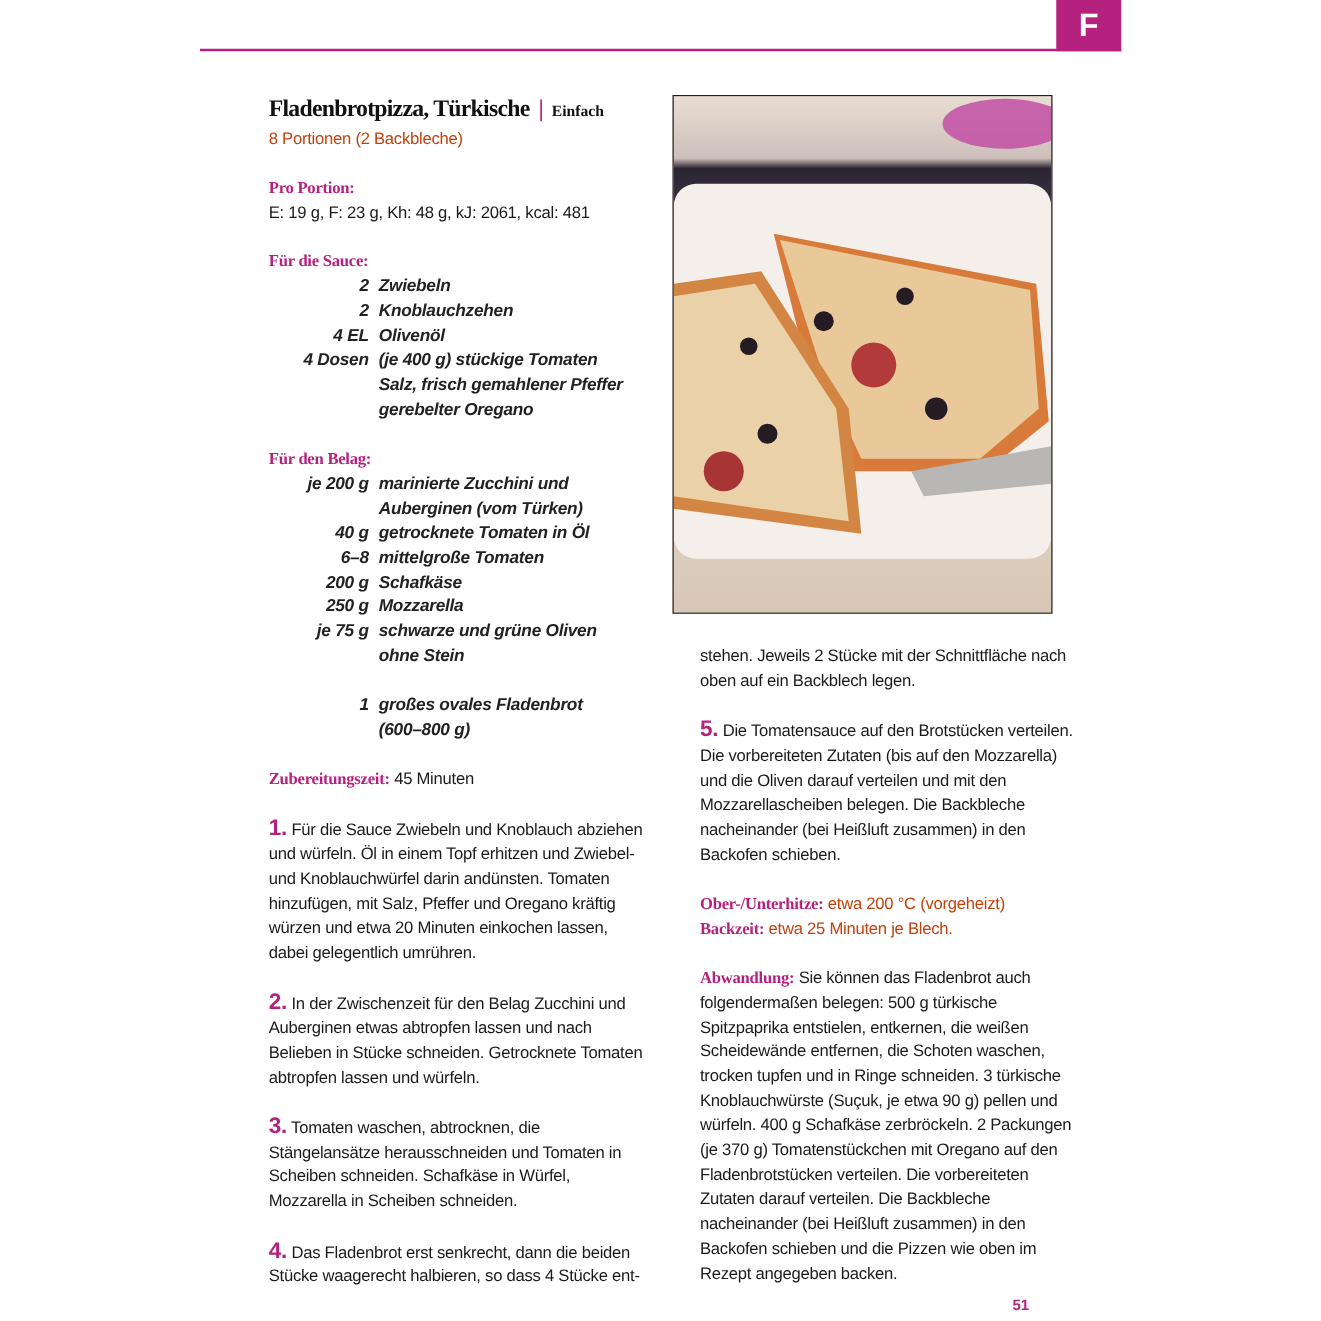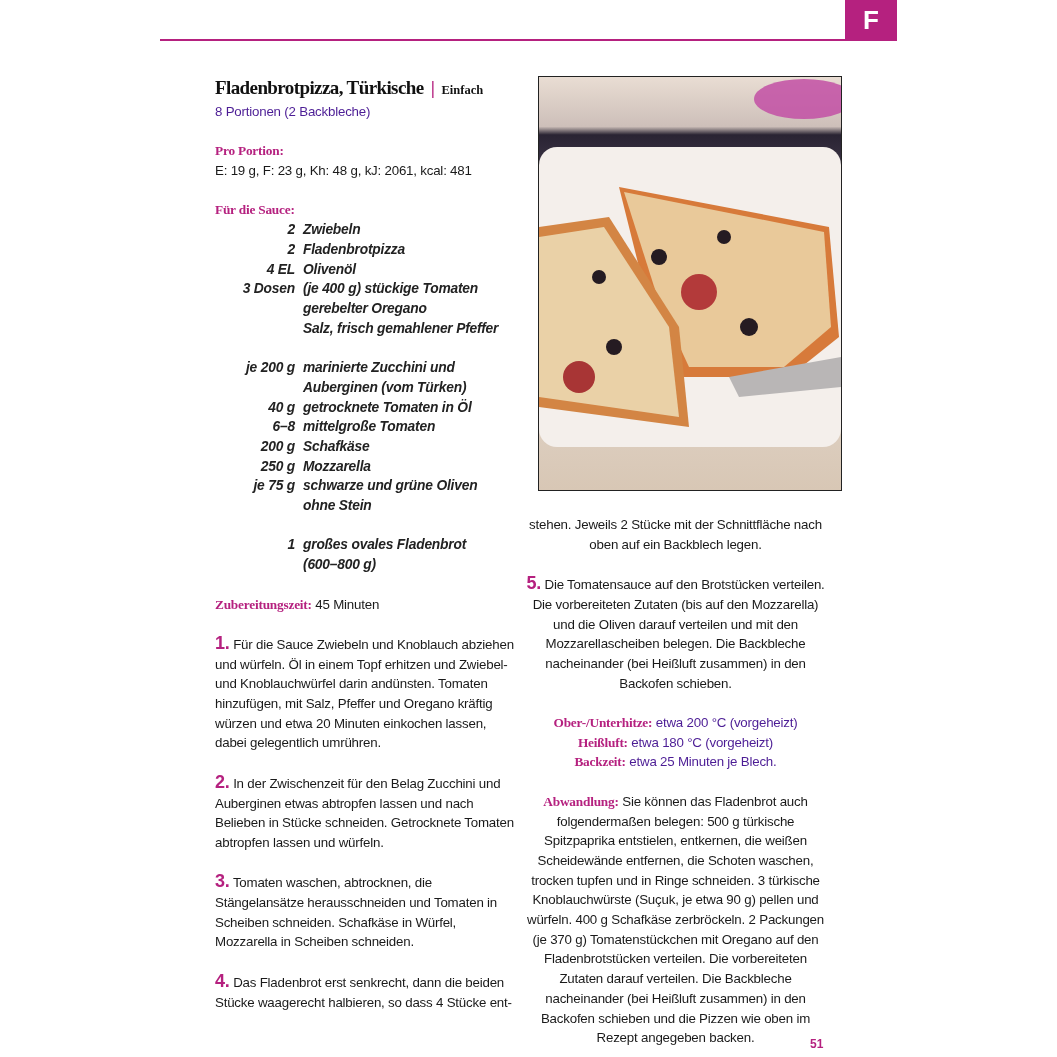--- a/index.html
+++ b/index.html
@@ -3,25 +3,25 @@
 <meta charset="utf-8">
 <style>
   html, body { margin:0; padding:0; background:#ffffff; }
   body { width:1057px; height:1057px; position:relative; overflow:hidden;
          font-family:"Liberation Sans", sans-serif; color:#1a1a1a; }
   .rule { position:absolute; left:160px; top:39px; width:737px; height:2px; background:#b5217f; }
   .tab { position:absolute; left:845px; top:0; width:52px; height:41px; background:#b5217f;
          color:#fff; font-weight:bold; font-size:26px; display:flex; align-items:center; justify-content:center; }
   .col { position:absolute; font-size:13.3px; line-height:19.7px; letter-spacing:-0.2px; }
   .left { left:215px; top:76px; width:300px; }
-  .right { left:523px; top:514px; width:305px;text-align:center; }
+  .right { left:560px; top:514px; width:305px; }
   .title { font-size:19px; font-weight:bold; line-height:24px; letter-spacing:-0.6px; color:#111;font-family:Liberation Serif, serif; }
   .title .bar { color:#b5217f; font-weight:bold; margin:0 3px; }
   .title .diff { font-size:12.5px; letter-spacing:0; }
-  .pink { color:#4c1d95; }
+  .pink { color:#c2410c; }
   .pinkb { color:#b5217f; font-weight:bold;font-family:Liberation Serif, serif; }
   .gap { height:19.7px; }
   .ing { display:flex; font-style:italic; font-weight:bold; font-size:13.8px; color:#222; }
   .ing .qty { width:80px; text-align:right; padding-right:8px; flex:none; }
   .ing .name { flex:1; }
   .step-num { color:#b5217f; font-size:18px; font-weight:bold; }
   .photo { position:absolute; left:538px; top:76px; width:302px; height:413px; border:1px solid #222;
            overflow:hidden; background:#e9dcd0; }
   .page-num { position:absolute; left:810px; top:1037px; color:#b5217f; font-weight:bold; font-size:12px; }
 </style>
@@ -45,40 +45,41 @@
   <div>E: 19 g, F: 23 g, Kh: 48 g, kJ: 2061, kcal: 481</div>
   <div class="gap"></div>
   <div class="pinkb">Für die Sauce:</div>
   <div id="sauce-list">
       <div class="ing">
         <span class="qty">2</span>
         <span class="name">Zwiebeln</span>
       </div>
       <div class="ing">
         <span class="qty">2</span>
-        <span class="name">Fladenbrotpizza</span>
+        <span class="name">Knoblauchzehen</span>
       </div>
       <div class="ing">
         <span class="qty">4 EL</span>
         <span class="name">Olivenöl</span>
       </div>
       <div class="ing">
-        <span class="qty">3 Dosen</span>
+        <span class="qty">4 Dosen</span>
         <span class="name">(je 400 g) stückige Tomaten</span>
+      </div>
+      <div class="ing">
+        <span class="qty"></span>
+        <span class="name">Salz, frisch gemahlener Pfeffer</span>
       </div>
       <div class="ing">
         <span class="qty"></span>
         <span class="name">gerebelter Oregano</span>
       </div>
-      <div class="ing">
-        <span class="qty"></span>
-        <span class="name">Salz, frisch gemahlener Pfeffer</span>
-      </div>
     </div>
   <div class="gap"></div>
+  <div class="pinkb">Für den Belag:</div>
   <div id="topping-list">
       <div class="ing">
         <span class="qty">je 200 g</span>
         <span class="name">marinierte Zucchini und</span>
       </div>
       <div class="ing">
         <span class="qty"></span>
         <span class="name">Auberginen (vom Türken)</span>
       </div>
       <div class="ing">
@@ -167,21 +168,20 @@
 
 <div class="col right">
   <div id="steps-right">
       <div><span class="step-num"></span> <span>stehen. Jeweils 2 Stücke mit der Schnittfläche nach oben auf ein Backblech legen.</span></div>
       <div class="gap"></div>
       <div><span class="step-num">5.</span> <span>Die Tomatensauce auf den Brotstücken verteilen. Die vorbereiteten Zutaten (bis auf den Mozzarella) und die Oliven darauf verteilen und mit den Mozzarellascheiben belegen. Die Backbleche nacheinander (bei Heißluft zusammen) in den Backofen schieben.</span></div>
     </div>
   <div class="gap"></div>
   <div id="baking-list">
       <div><span class="pinkb">Ober-/Unterhitze:</span> <span class="pink">etwa 200 °C (vorgeheizt)</span></div>
-      <div><span class="pinkb">Heißluft:</span> <span class="pink">etwa 180 °C (vorgeheizt)</span></div>
       <div><span class="pinkb">Backzeit:</span> <span class="pink">etwa 25 Minuten je Blech.</span></div>
     </div>
   <div class="gap"></div>
   <div>
     <span class="pinkb">Abwandlung:</span>
     <span>Sie können das Fladenbrot auch folgendermaßen belegen: 500 g türkische Spitzpaprika entstielen, entkernen, die weißen Scheidewände entfernen, die Schoten waschen, trocken tupfen und in Ringe schneiden. 3 türkische Knoblauchwürste (Suçuk, je etwa 90 g) pellen und würfeln. 400 g Schafkäse zerbröckeln. 2 Packungen (je 370 g) Tomatenstückchen mit Oregano auf den Fladenbrotstücken verteilen. Die vorbereiteten Zutaten darauf verteilen. Die Backbleche nacheinander (bei Heißluft zusammen) in den Backofen schieben und die Pizzen wie oben im Rezept angegeben backen.</span>
   </div>
 </div>
 
 <div class="page-num">51</div>

